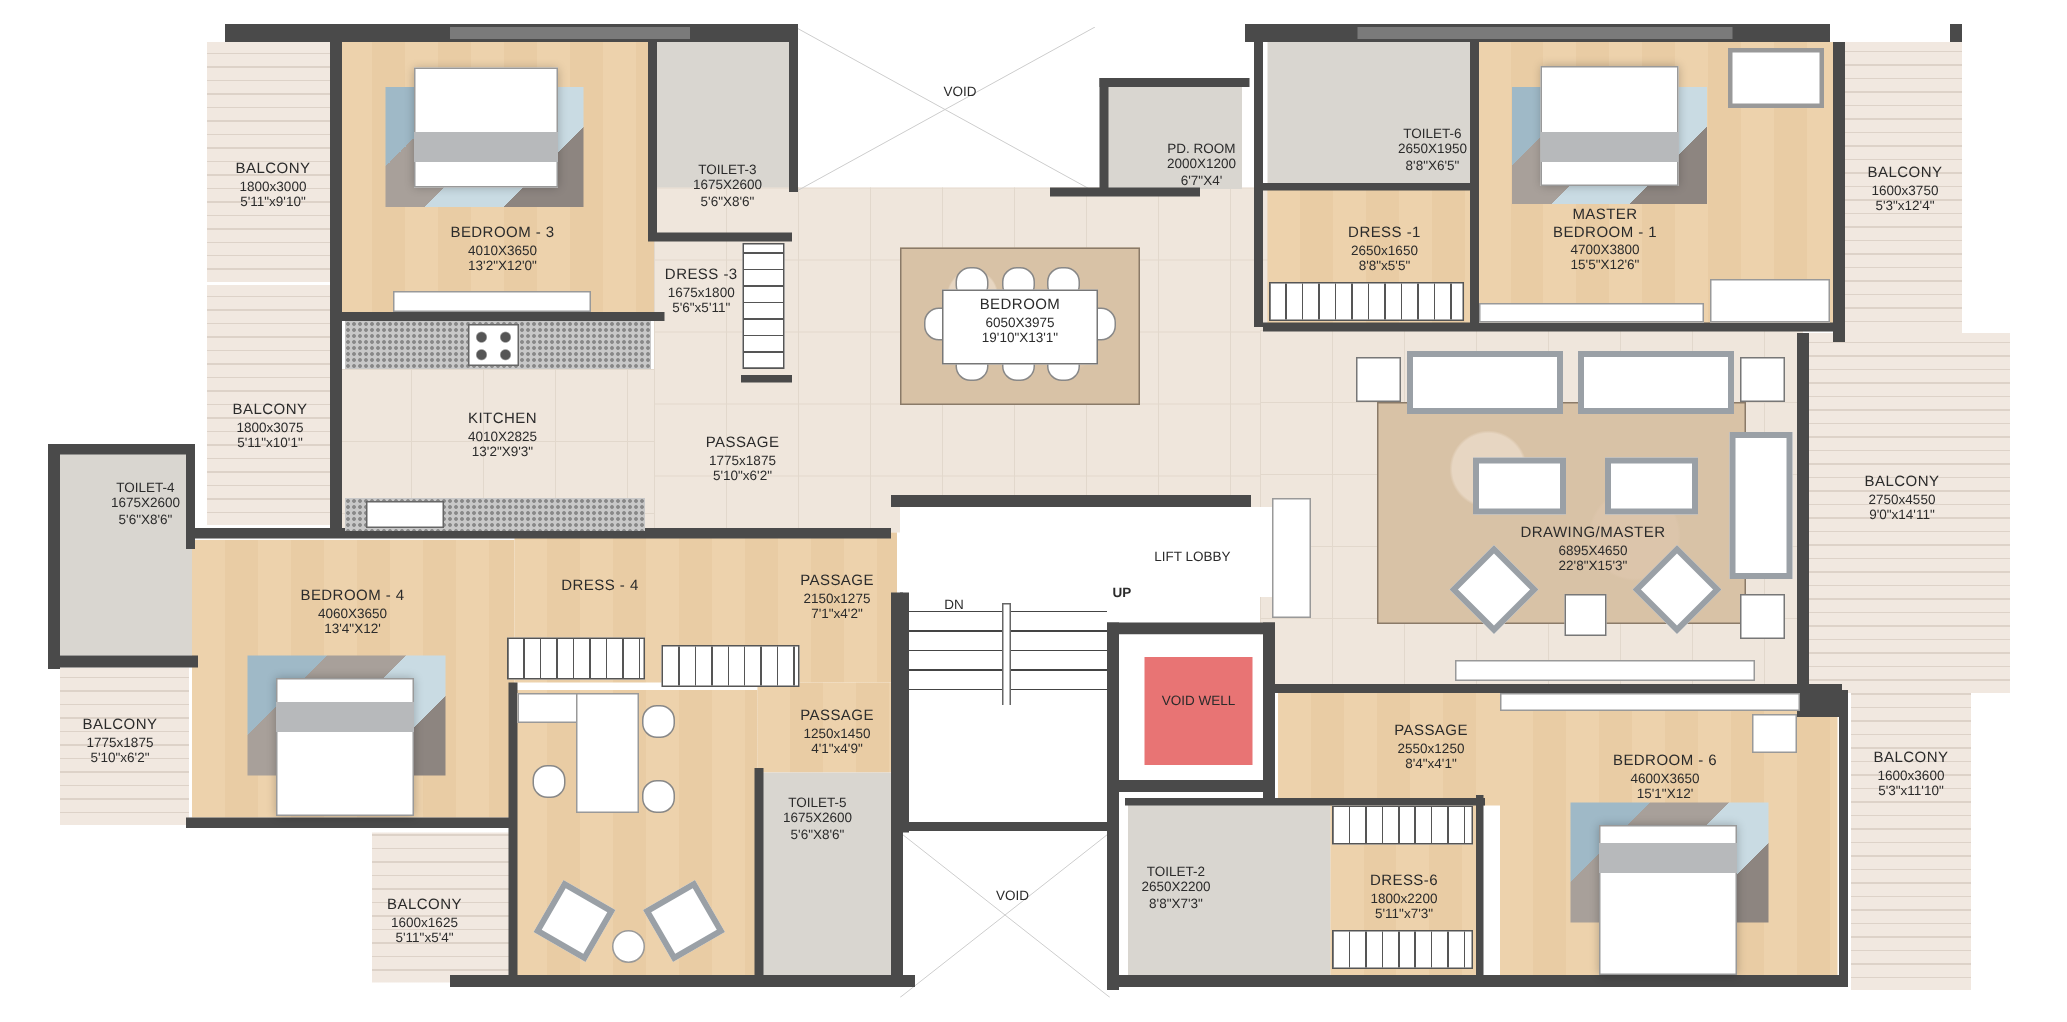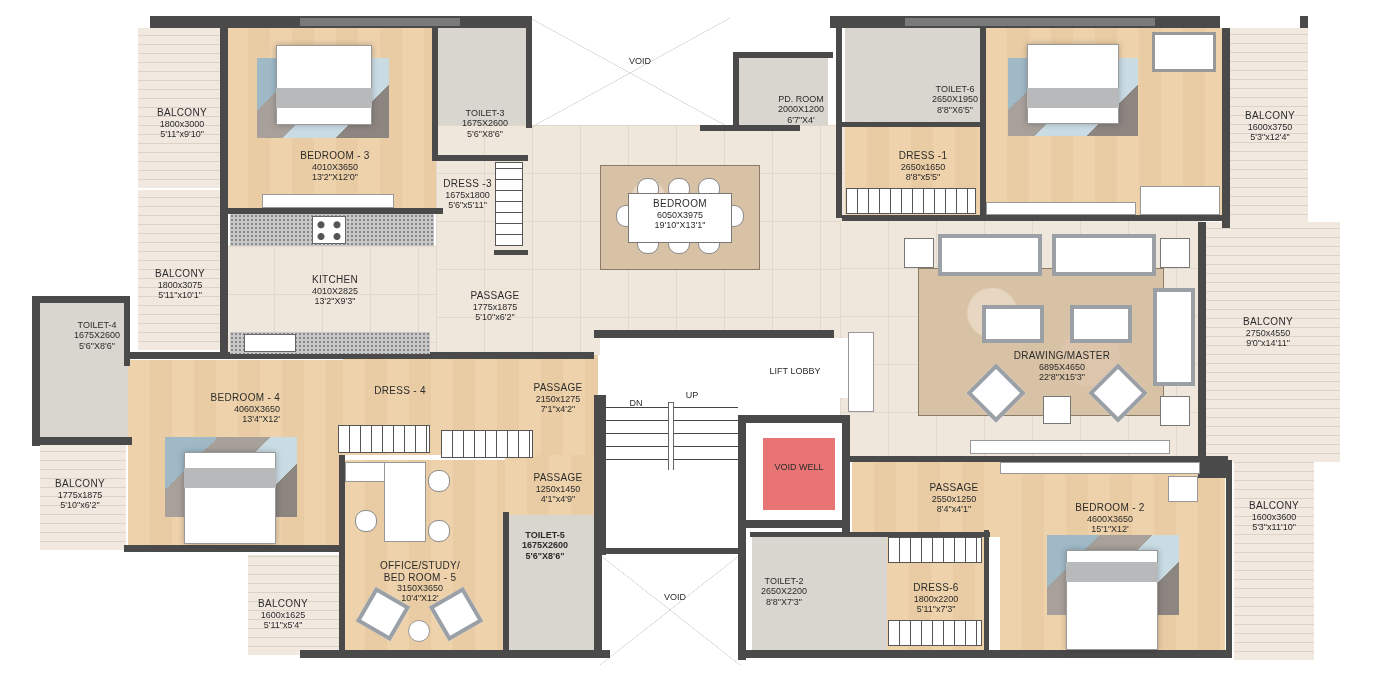--- a/index.html
+++ b/index.html
@@ -239,41 +239,47 @@
   <div class="label" style="left:925px;top:84px;width:60px;">
     <span class="d">TOILET-6</span>
     <span class="d">2650X1950</span>
     <span class="d">8'8"X6'5"</span>
   </div>
   <div class="label" style="left:890px;top:150px;width:66px;">
     <span class="t">DRESS -1</span>
     <span class="d">2650x1650</span>
     <span class="d">8'8"x5'5"</span>
   </div>
+  <div class="label" style="left:1025px;top:138px;width:90px;">
+    <span class="t">MASTER</span>
+    <span class="t">BEDROOM - 1</span>
+    <span class="d">4700X3800</span>
+    <span class="d">15'5"X12'6"</span>
+  </div>
   <div class="label" style="left:1232px;top:110px;width:76px;">
     <span class="t">BALCONY</span>
     <span class="d">1600x3750</span>
     <span class="d">5'3"x12'4"</span>
   </div>
   <div class="label" style="left:1230px;top:316px;width:76px;">
     <span class="t">BALCONY</span>
     <span class="d">2750x4550</span>
     <span class="d">9'0"x14'11"</span>
   </div>
   <div class="label" style="left:1010px;top:350px;width:104px;">
     <span class="t">DRAWING/MASTER</span>
     <span class="d">6895X4650</span>
     <span class="d">22'8"X15'3"</span>
   </div>
   <div class="label" style="left:66px;top:320px;width:62px;">
     <span class="d">TOILET-4</span>
     <span class="d">1675X2600</span>
     <span class="d">5'6"X8'6"</span>
   </div>
-  <div class="label" style="left:190px;top:392px;width:90px;text-align:right;">
+  <div class="label" style="left:190px;top:392px;width:90px;">
     <span class="t">BEDROOM - 4</span>
     <span class="d">4060X3650</span>
     <span class="d">13'4"X12'</span>
   </div>
   <div class="label" style="left:370px;top:385px;width:60px;">
     <span class="t">DRESS - 4</span>
   </div>
   <div class="label" style="left:528px;top:382px;width:60px;">
     <span class="t">PASSAGE</span>
     <span class="d">2150x1275</span>
@@ -287,38 +293,32 @@
   <div class="label" style="left:42px;top:478px;width:76px;">
     <span class="t">BALCONY</span>
     <span class="d">1775x1875</span>
     <span class="d">5'10"x6'2"</span>
   </div>
   <div class="label" style="left:248px;top:598px;width:70px;">
     <span class="t">BALCONY</span>
     <span class="d">1600x1625</span>
     <span class="d">5'11"x5'4"</span>
   </div>
-  <div class="label" style="left:370px;top:560px;width:100px;">
-    <span class="t">OFFICE/STUDY/</span>
-    <span class="t">BED ROOM - 5</span>
-    <span class="d">3150X3650</span>
-    <span class="d">10'4"X12'</span>
-  </div>
-  <div class="label" style="left:515px;top:530px;width:60px;font-weight:bold;">
+  <div class="label" style="left:515px;top:530px;width:60px;">
     <span class="d">TOILET-5</span>
     <span class="d">1675X2600</span>
     <span class="d">5'6"X8'6"</span>
   </div>
   <div class="label" style="left:760px;top:366px;width:70px;">
     <span class="d">LIFT LOBBY</span>
   </div>
   <div class="label" style="left:626px;top:398px;width:20px;">
     <span class="d">DN</span>
   </div>
-  <div class="label" style="left:682px;top:390px;width:20px;">
+  <div class="label" style="left:738px;top:390px;width:20px;font-weight:bold;">
     <span class="d">UP</span>
   </div>
   <div class="label" style="left:768px;top:462px;width:62px;">
     <span class="d">VOID WELL</span>
   </div>
   <div class="label" style="left:655px;top:592px;width:40px;">
     <span class="d">VOID</span>
   </div>
   <div class="label" style="left:922px;top:482px;width:64px;">
     <span class="t">PASSAGE</span>
@@ -329,21 +329,21 @@
     <span class="d">TOILET-2</span>
     <span class="d">2650X2200</span>
     <span class="d">8'8"X7'3"</span>
   </div>
   <div class="label" style="left:900px;top:582px;width:72px;">
     <span class="t">DRESS-6</span>
     <span class="d">1800x2200</span>
     <span class="d">5'11"x7'3"</span>
   </div>
   <div class="label" style="left:1070px;top:502px;width:80px;">
-    <span class="t">BEDROOM - 2</span>
+    <span class="t">BEDROOM - 6</span>
     <span class="d">4600X3650</span>
     <span class="d">15'1"X12'</span>
   </div>
   <div class="label" style="left:1236px;top:500px;width:76px;">
     <span class="t">BALCONY</span>
     <span class="d">1600x3600</span>
     <span class="d">5'3"x11'10"</span>
   </div>
 </div>
 

